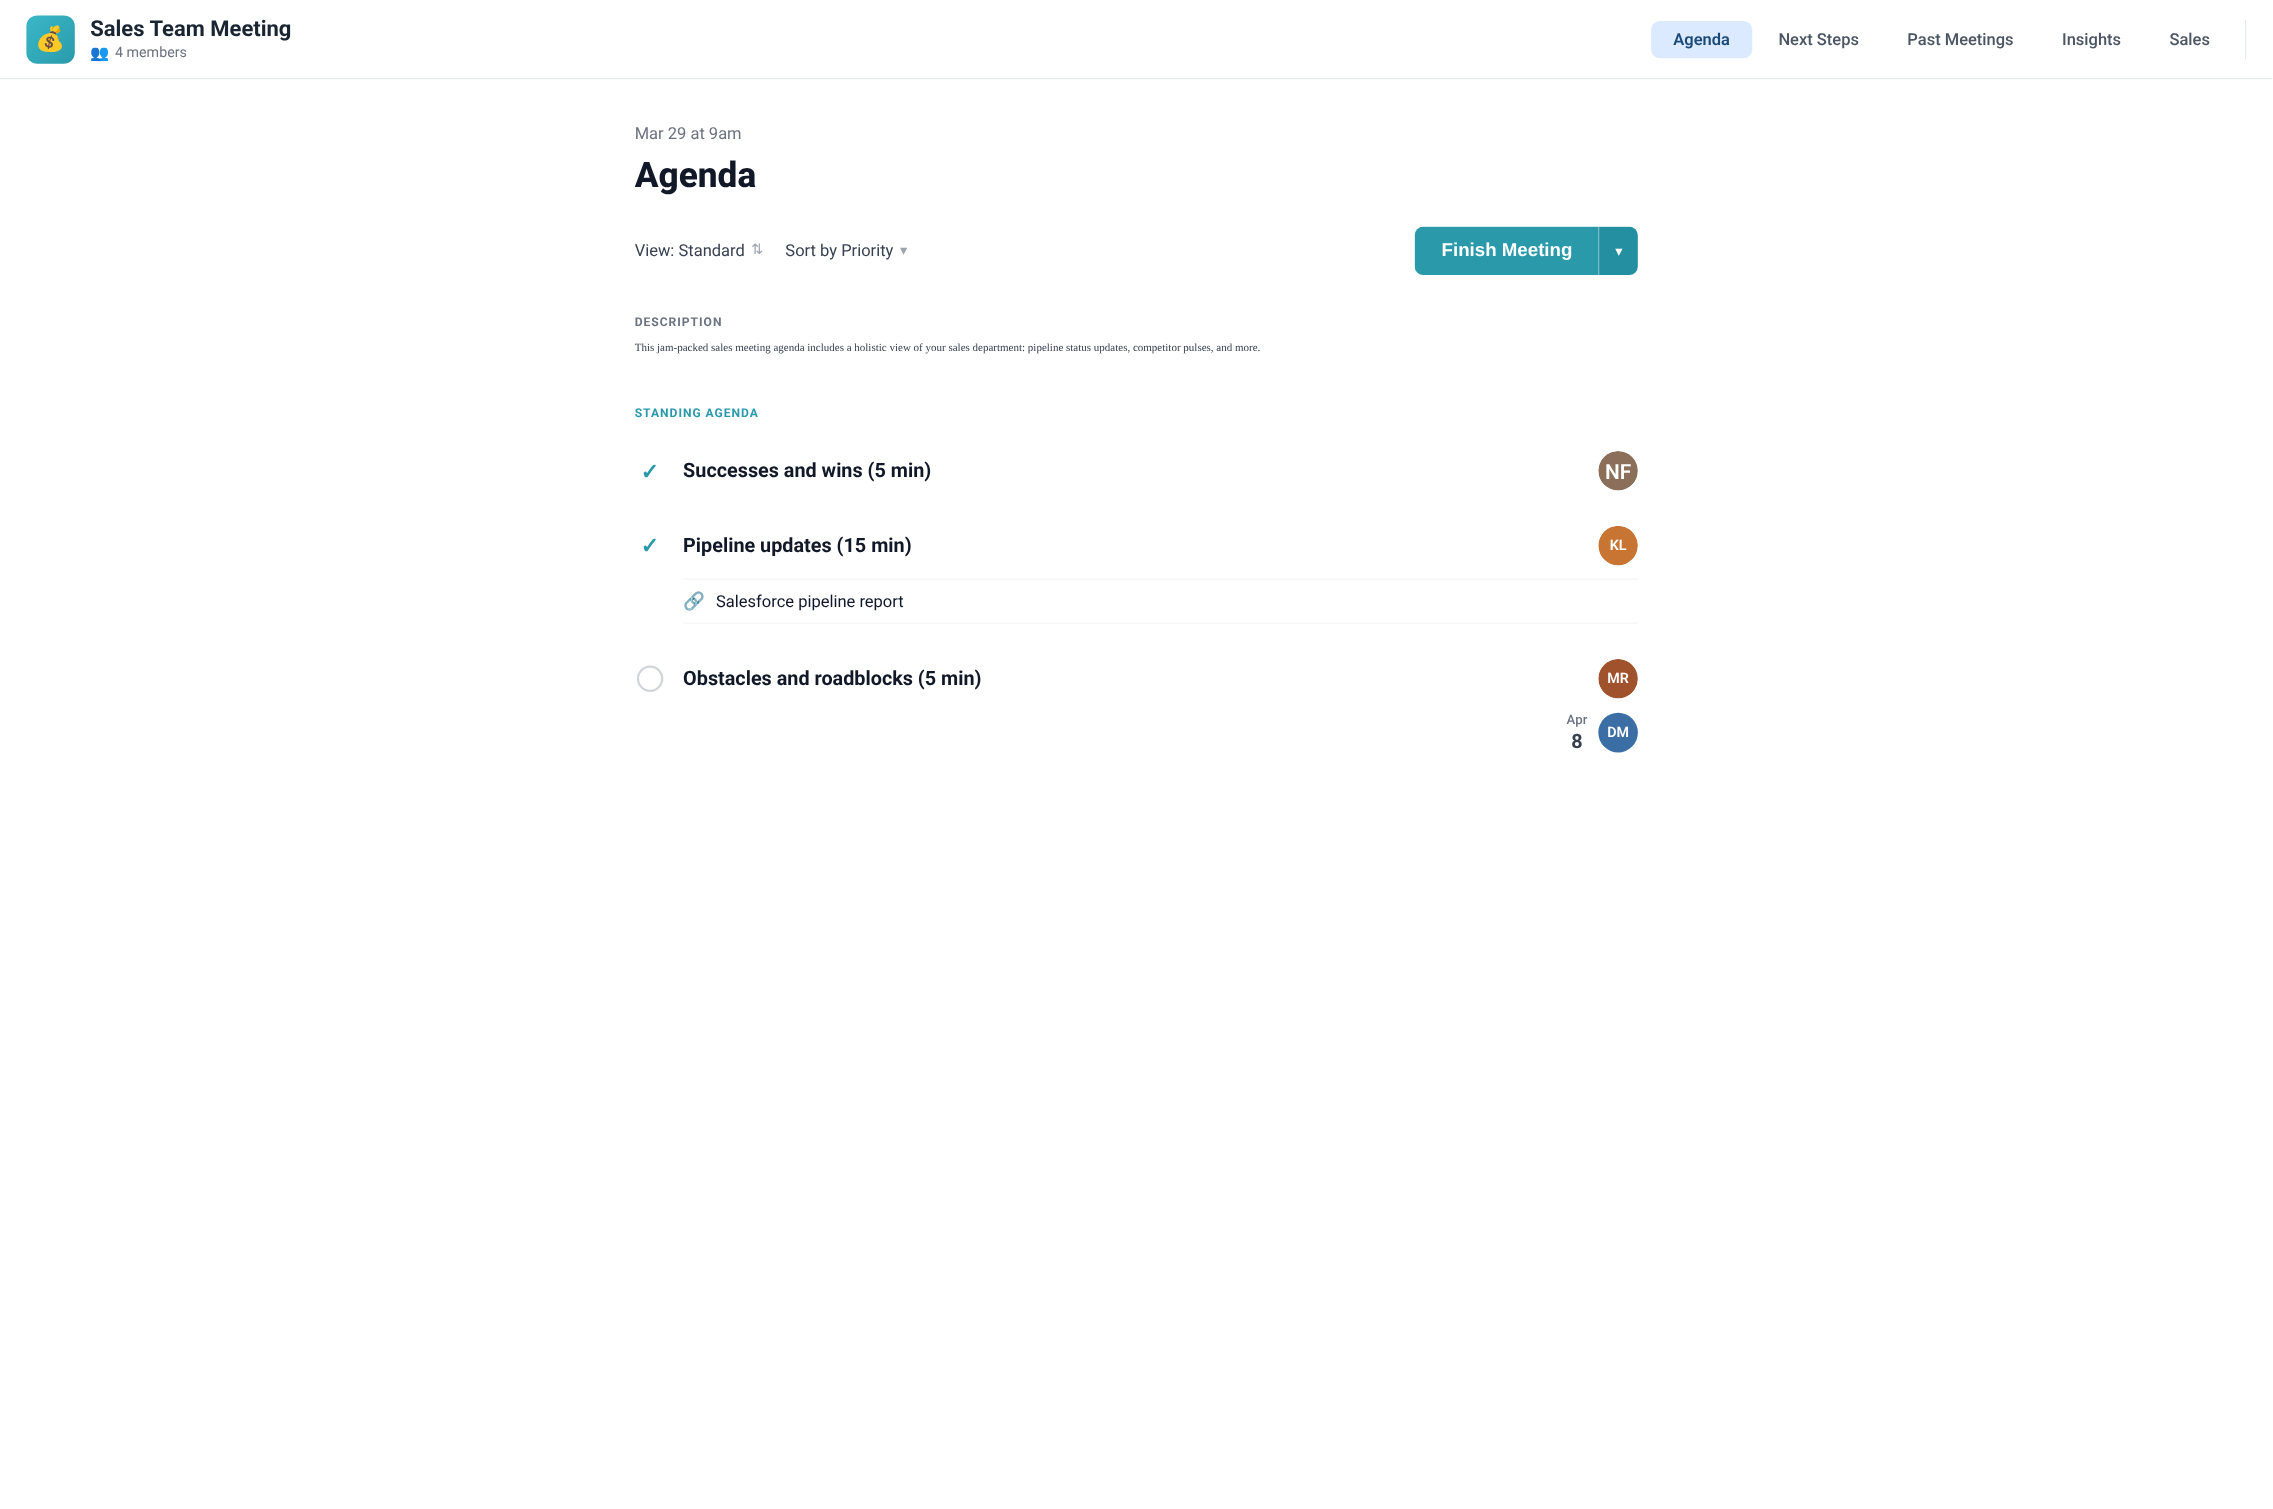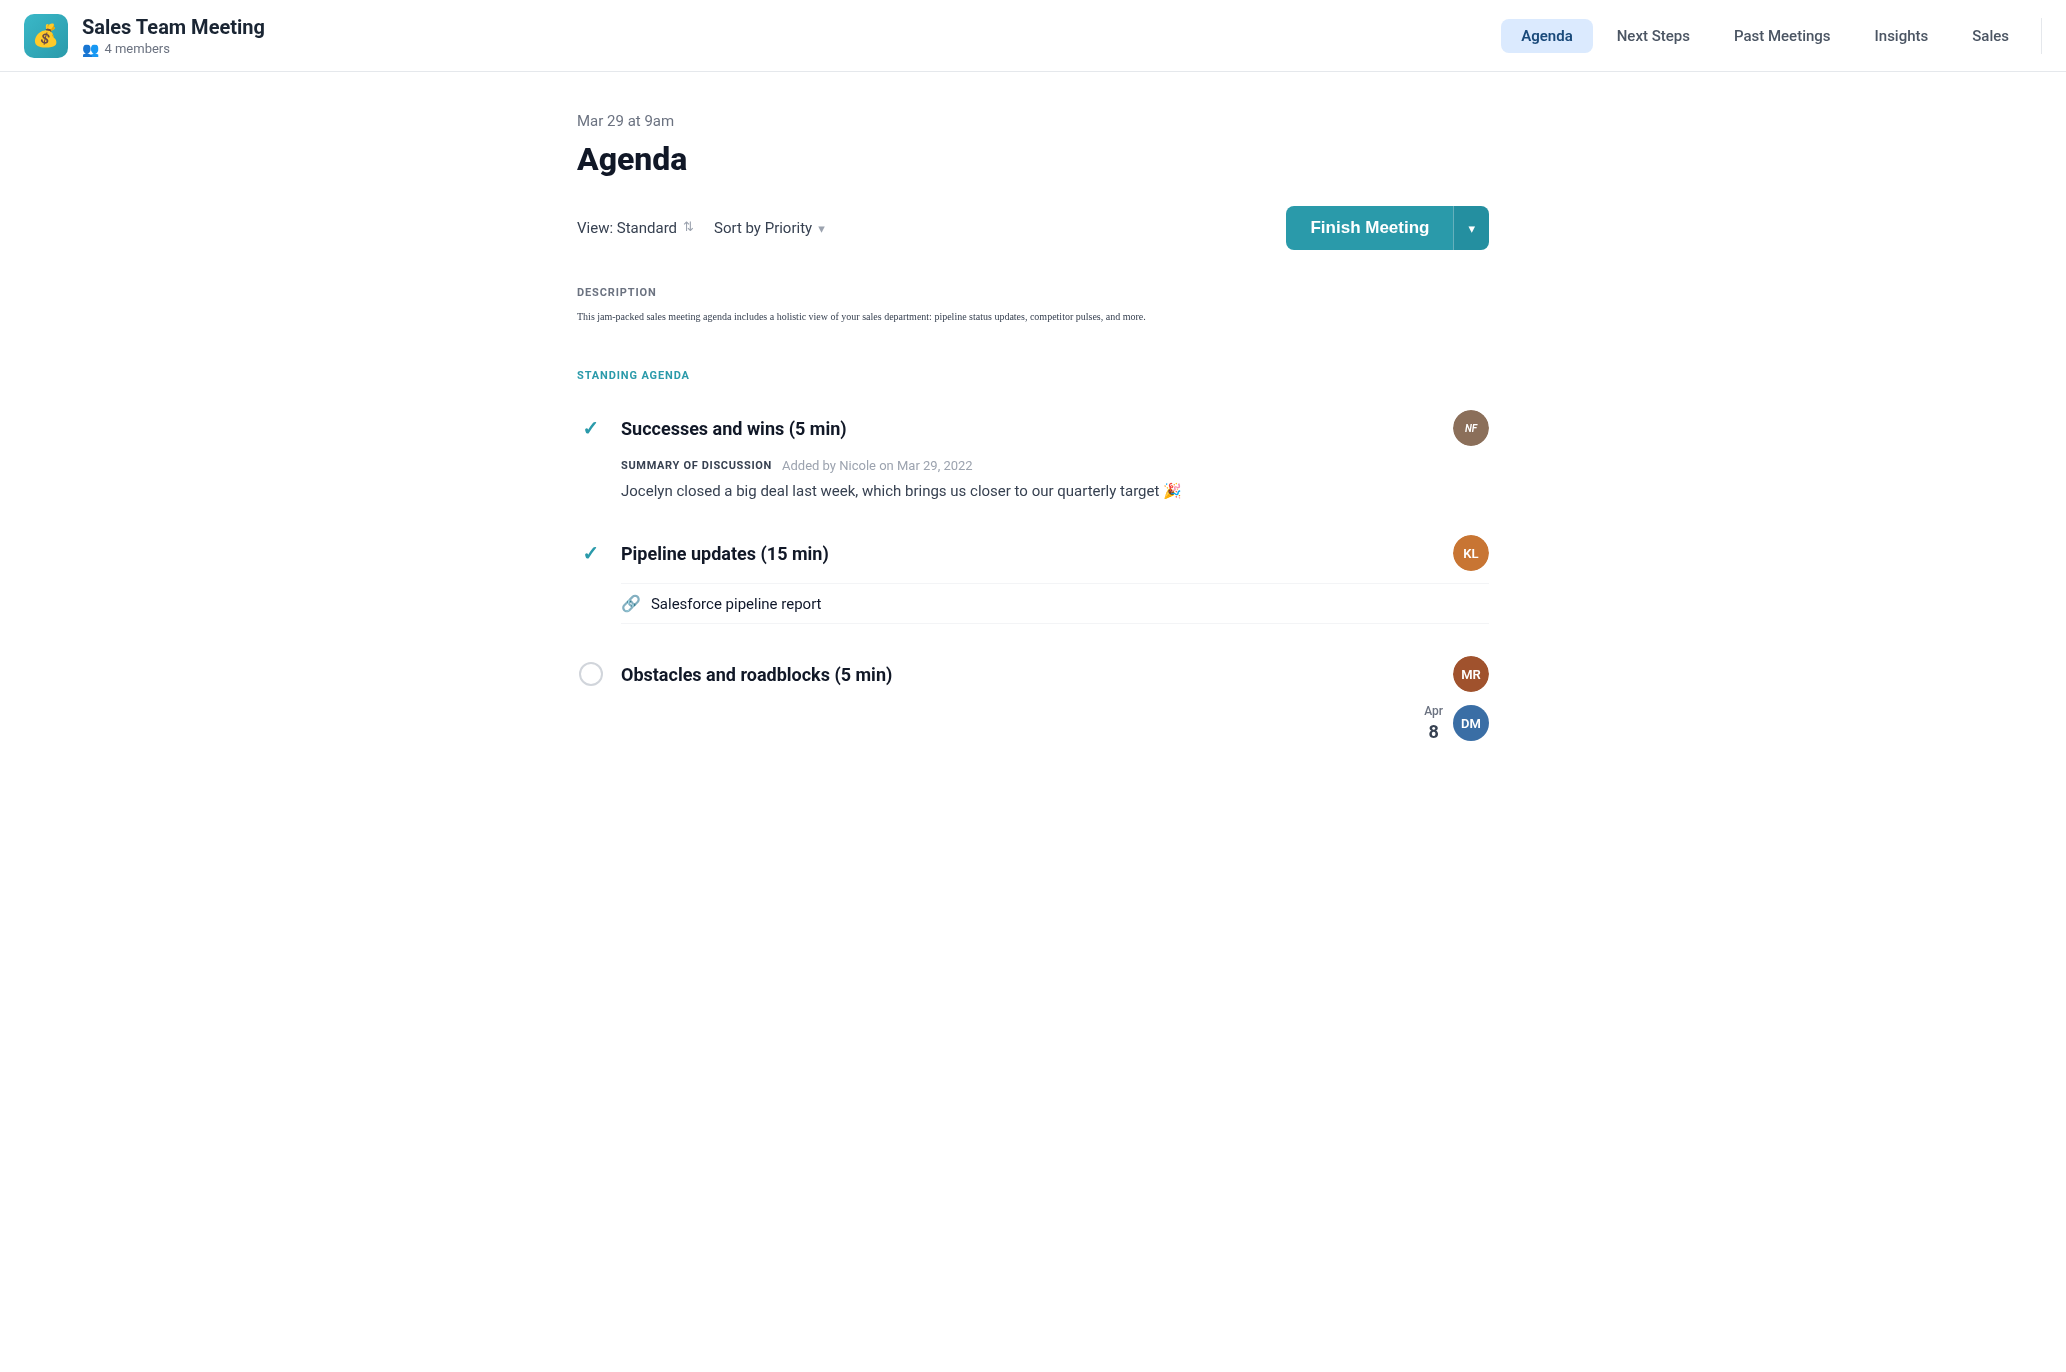--- a/index.html
+++ b/index.html
@@ -360,29 +360,22 @@
 
   <div class="standing-agenda-label">STANDING AGENDA</div>
 
   <div class="agenda-item">
     <div class="agenda-item-header">
       <div class="check-icon">
         <span class="check-mark">✓</span>
       </div>
       <span class="agenda-item-title">Successes and wins (5 min)</span>
       <div class="agenda-avatar">
-        <div class="avatar-circle avatar-f1" style="background:#8b6f5a; width:36px; height:36px; border-radius:50%; display:flex; align-items:center; justify-content:center; font-size:10px; font-weight:600; color:#fff;font-style:italic;">NF</div>
-      </div>
-    </div>
-    <div class="summary-block">
-      <div class="summary-header">
-        <span class="summary-label">SUMMARY OF DISCUSSION</span>
-        <span class="summary-meta">Added by Nicole on Mar 29, 2022</span>
-      </div>
-      <p class="summary-text">Jocelyn closed a big deal last week, which brings us closer to our quarterly target 🎉</p>
+        <div class="avatar-circle avatar-f1" style="background:#8b6f5a; width:36px; height:36px; border-radius:50%; display:flex; align-items:center; justify-content:center; font-size:19px; font-weight:600; color:#fff;">NF</div>
+      </div>
     </div>
   </div>
 
   <div class="agenda-item">
     <div class="agenda-item-header">
       <div class="check-icon">
         <span class="check-mark">✓</span>
       </div>
       <span class="agenda-item-title">Pipeline updates (15 min)</span>
       <div class="agenda-avatar">

